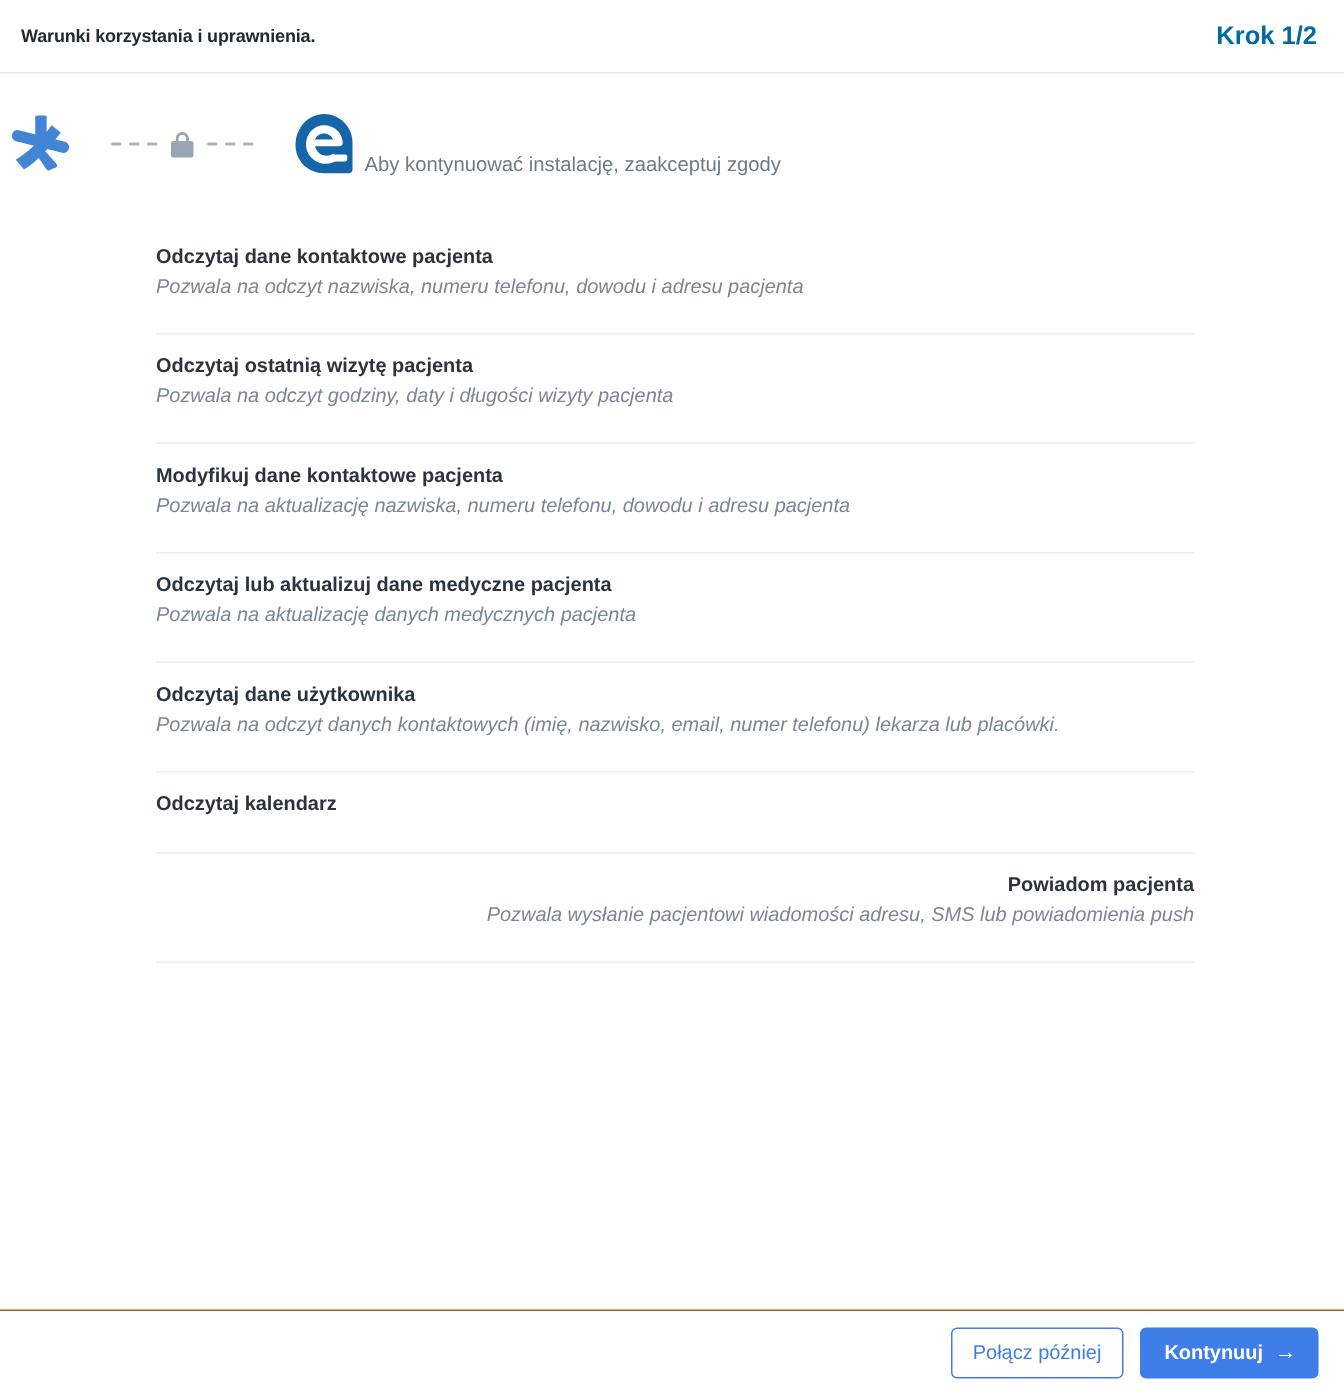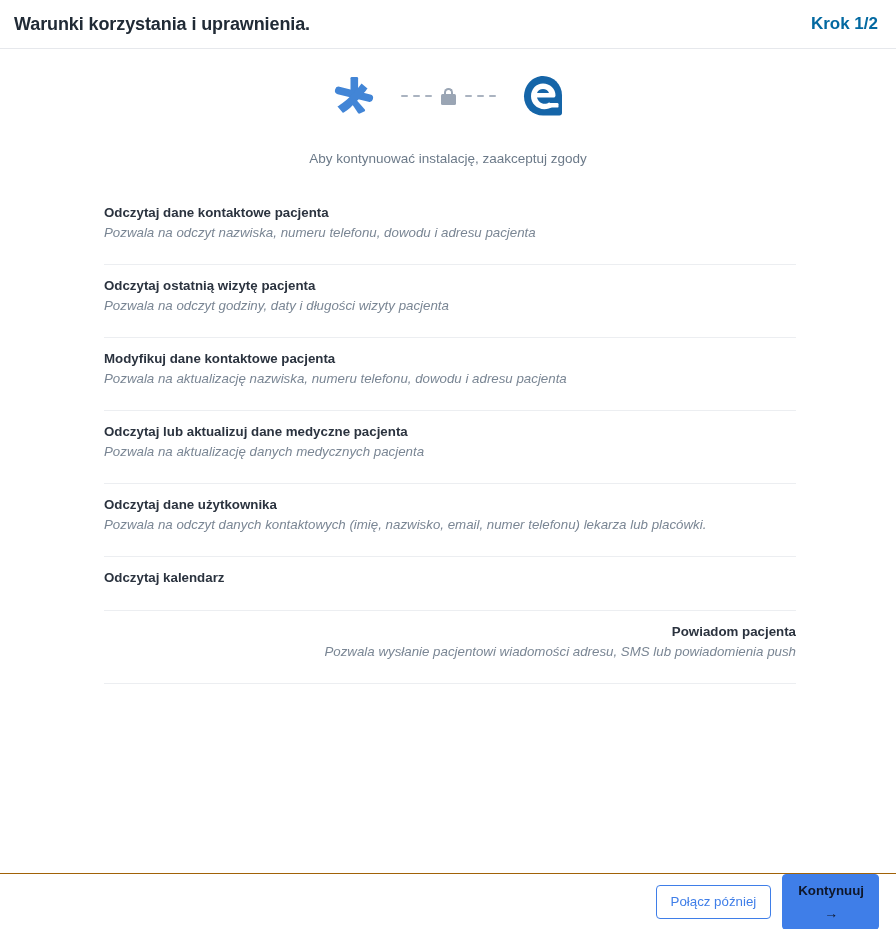--- a/index.html
+++ b/index.html
@@ -30,21 +30,21 @@
     height: 49px;
     flex: 0 0 49px;
     box-sizing: border-box;
     border-bottom: 1px solid #e6e8ec;
     display: flex;
     align-items: center;
     justify-content: space-between;
     padding: 0 18px 0 14px;
   }
   .header-title {
-    font-size: 18px;
+    font-size: 12px;
     font-weight: bold;
     color: #212b36;
     letter-spacing: -0.1px;
     white-space: nowrap;
   }
   .header-step {
     font-size: 17px;
     color: #0369a1;
     white-space: nowrap;
     font-weight: bold;
@@ -53,21 +53,21 @@
   
   .content {
     flex: 1 1 auto;
     overflow: hidden;
     position: relative;
   }
 
   .hero {
     padding-top: 19px;
     display: flex;
-    flex-direction: column;
+    flex-direction: row;
     align-items: center;
   }
   .hero-icons {
     display: flex;
     align-items: center;
     justify-content: center;
     height: 56px;
     gap: 0;
   }
   .icon-app, .icon-partner {
@@ -179,28 +179,27 @@
     white-space: nowrap;
   }
   .btn-secondary {
     background: #ffffff;
     color: #3f7ee8;
     border: 1px solid #3f7ee8;
     padding: 8px 14px 9px 14px;
   }
   .btn-primary {
     background: #3f7ee8;
-    color: #0f172a;
+    color: #ffffff;
     border: 1px solid #3f7ee8;
     font-weight: bold;
     padding: 8px 14px 9px 15px;
     display: inline-flex;
     align-items: center;
     gap: 8px;
-    flex-direction: column;
   }
   .btn-arrow {
     font-size: 14px;
     line-height: 1;
     display: inline-block;
   }
 </style>
 </head>
 <body>
 

